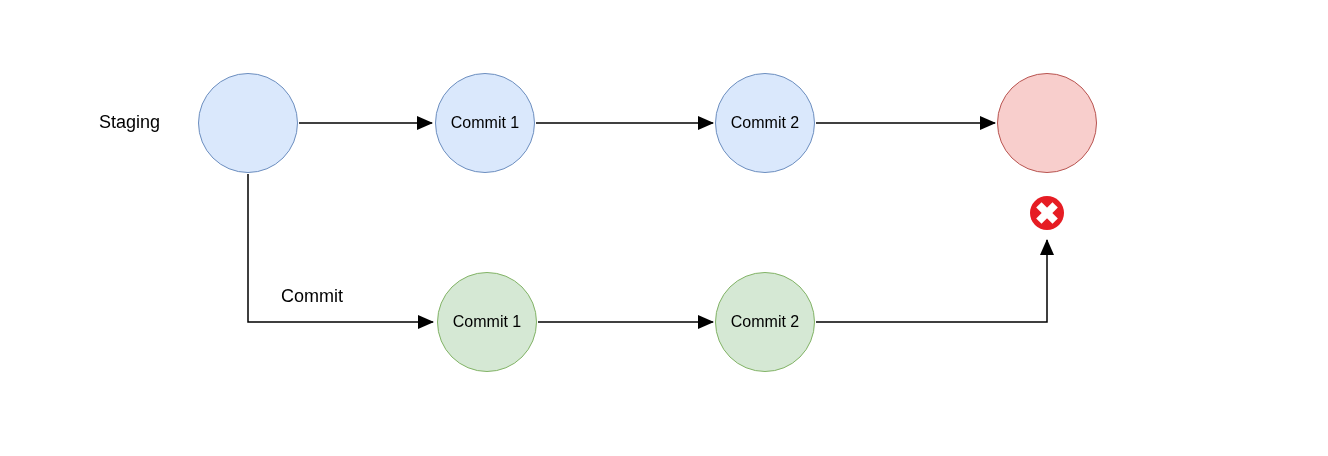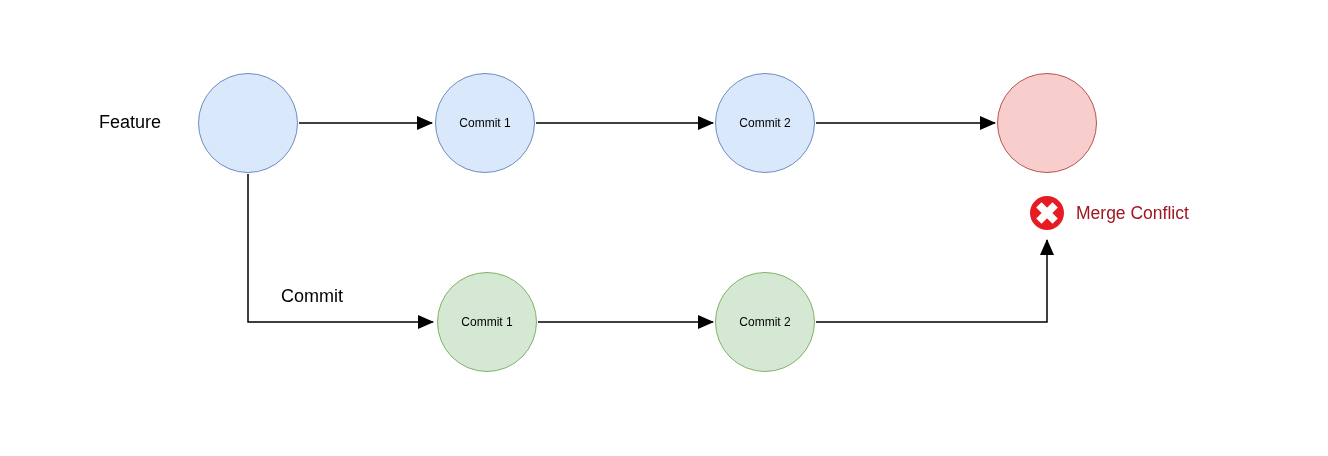--- a/index.html
+++ b/index.html
@@ -24,21 +24,21 @@
   }
   .node {
     position: absolute;
     width: 100px;
     height: 100px;
     border-radius: 50%;
     box-sizing: border-box;
     display: flex;
     align-items: center;
     justify-content: center;
-    font-size: 12px;
+    font-size: 16px;
     color: #000000;
     text-align: right;
   }
   .node.staging {
     background: #dae8fc;
     border: 1.5px solid #6c8ebf;
   }
   .node.feature {
     background: #d5e8d4;
     border: 1.5px solid #82b366;
@@ -90,21 +90,21 @@
 
     <path d="M816,123 L995,123" fill="none" stroke="#000000" stroke-width="1.5" marker-end="url(#arrow)"></path>
 
     <path d="M248,174 L248,322 L433,322" fill="none" stroke="#000000" stroke-width="1.5" stroke-linejoin="miter" marker-end="url(#arrow)"></path>
 
     <path d="M538,322 L713,322" fill="none" stroke="#000000" stroke-width="1.5" marker-end="url(#arrow)"></path>
 
     <path d="M816,322 L1047,322 L1047,240" fill="none" stroke="#000000" stroke-width="1.5" stroke-linejoin="miter" marker-end="url(#arrow)"></path>
   </svg>
 
-  <div class="branch-label" style="left:99px; top:112px;">Feature</div>
+  <div class="branch-label" style="left:99px; top:112px;">Staging</div>
 
   <div class="branch-label" style="left:281px; top:286px;">Commit</div>
 
   <div class="node staging" style="left:198px; top:73px;">
     <span></span>
   </div>
 
   <div class="node staging" style="left:435px; top:73px;">
     <span>Commit 1</span>
   </div>
@@ -126,15 +126,14 @@
   </div>
 
   <div class="merge-icon">
     <svg width="34" height="34" viewBox="0 0 34 34" xmlns="http://www.w3.org/2000/svg">
       <circle cx="17" cy="17" r="17" fill="#e61c23"></circle>
       <line x1="11.5" y1="11.5" x2="22.5" y2="22.5" stroke="#ffffff" stroke-width="7.5" stroke-linecap="square"></line>
       <line x1="22.5" y1="11.5" x2="11.5" y2="22.5" stroke="#ffffff" stroke-width="7.5" stroke-linecap="square"></line>
     </svg>
   </div>
 
-  <div class="conflict-label">Merge Conflict</div>
 
 </div>
 
 </body></html>

